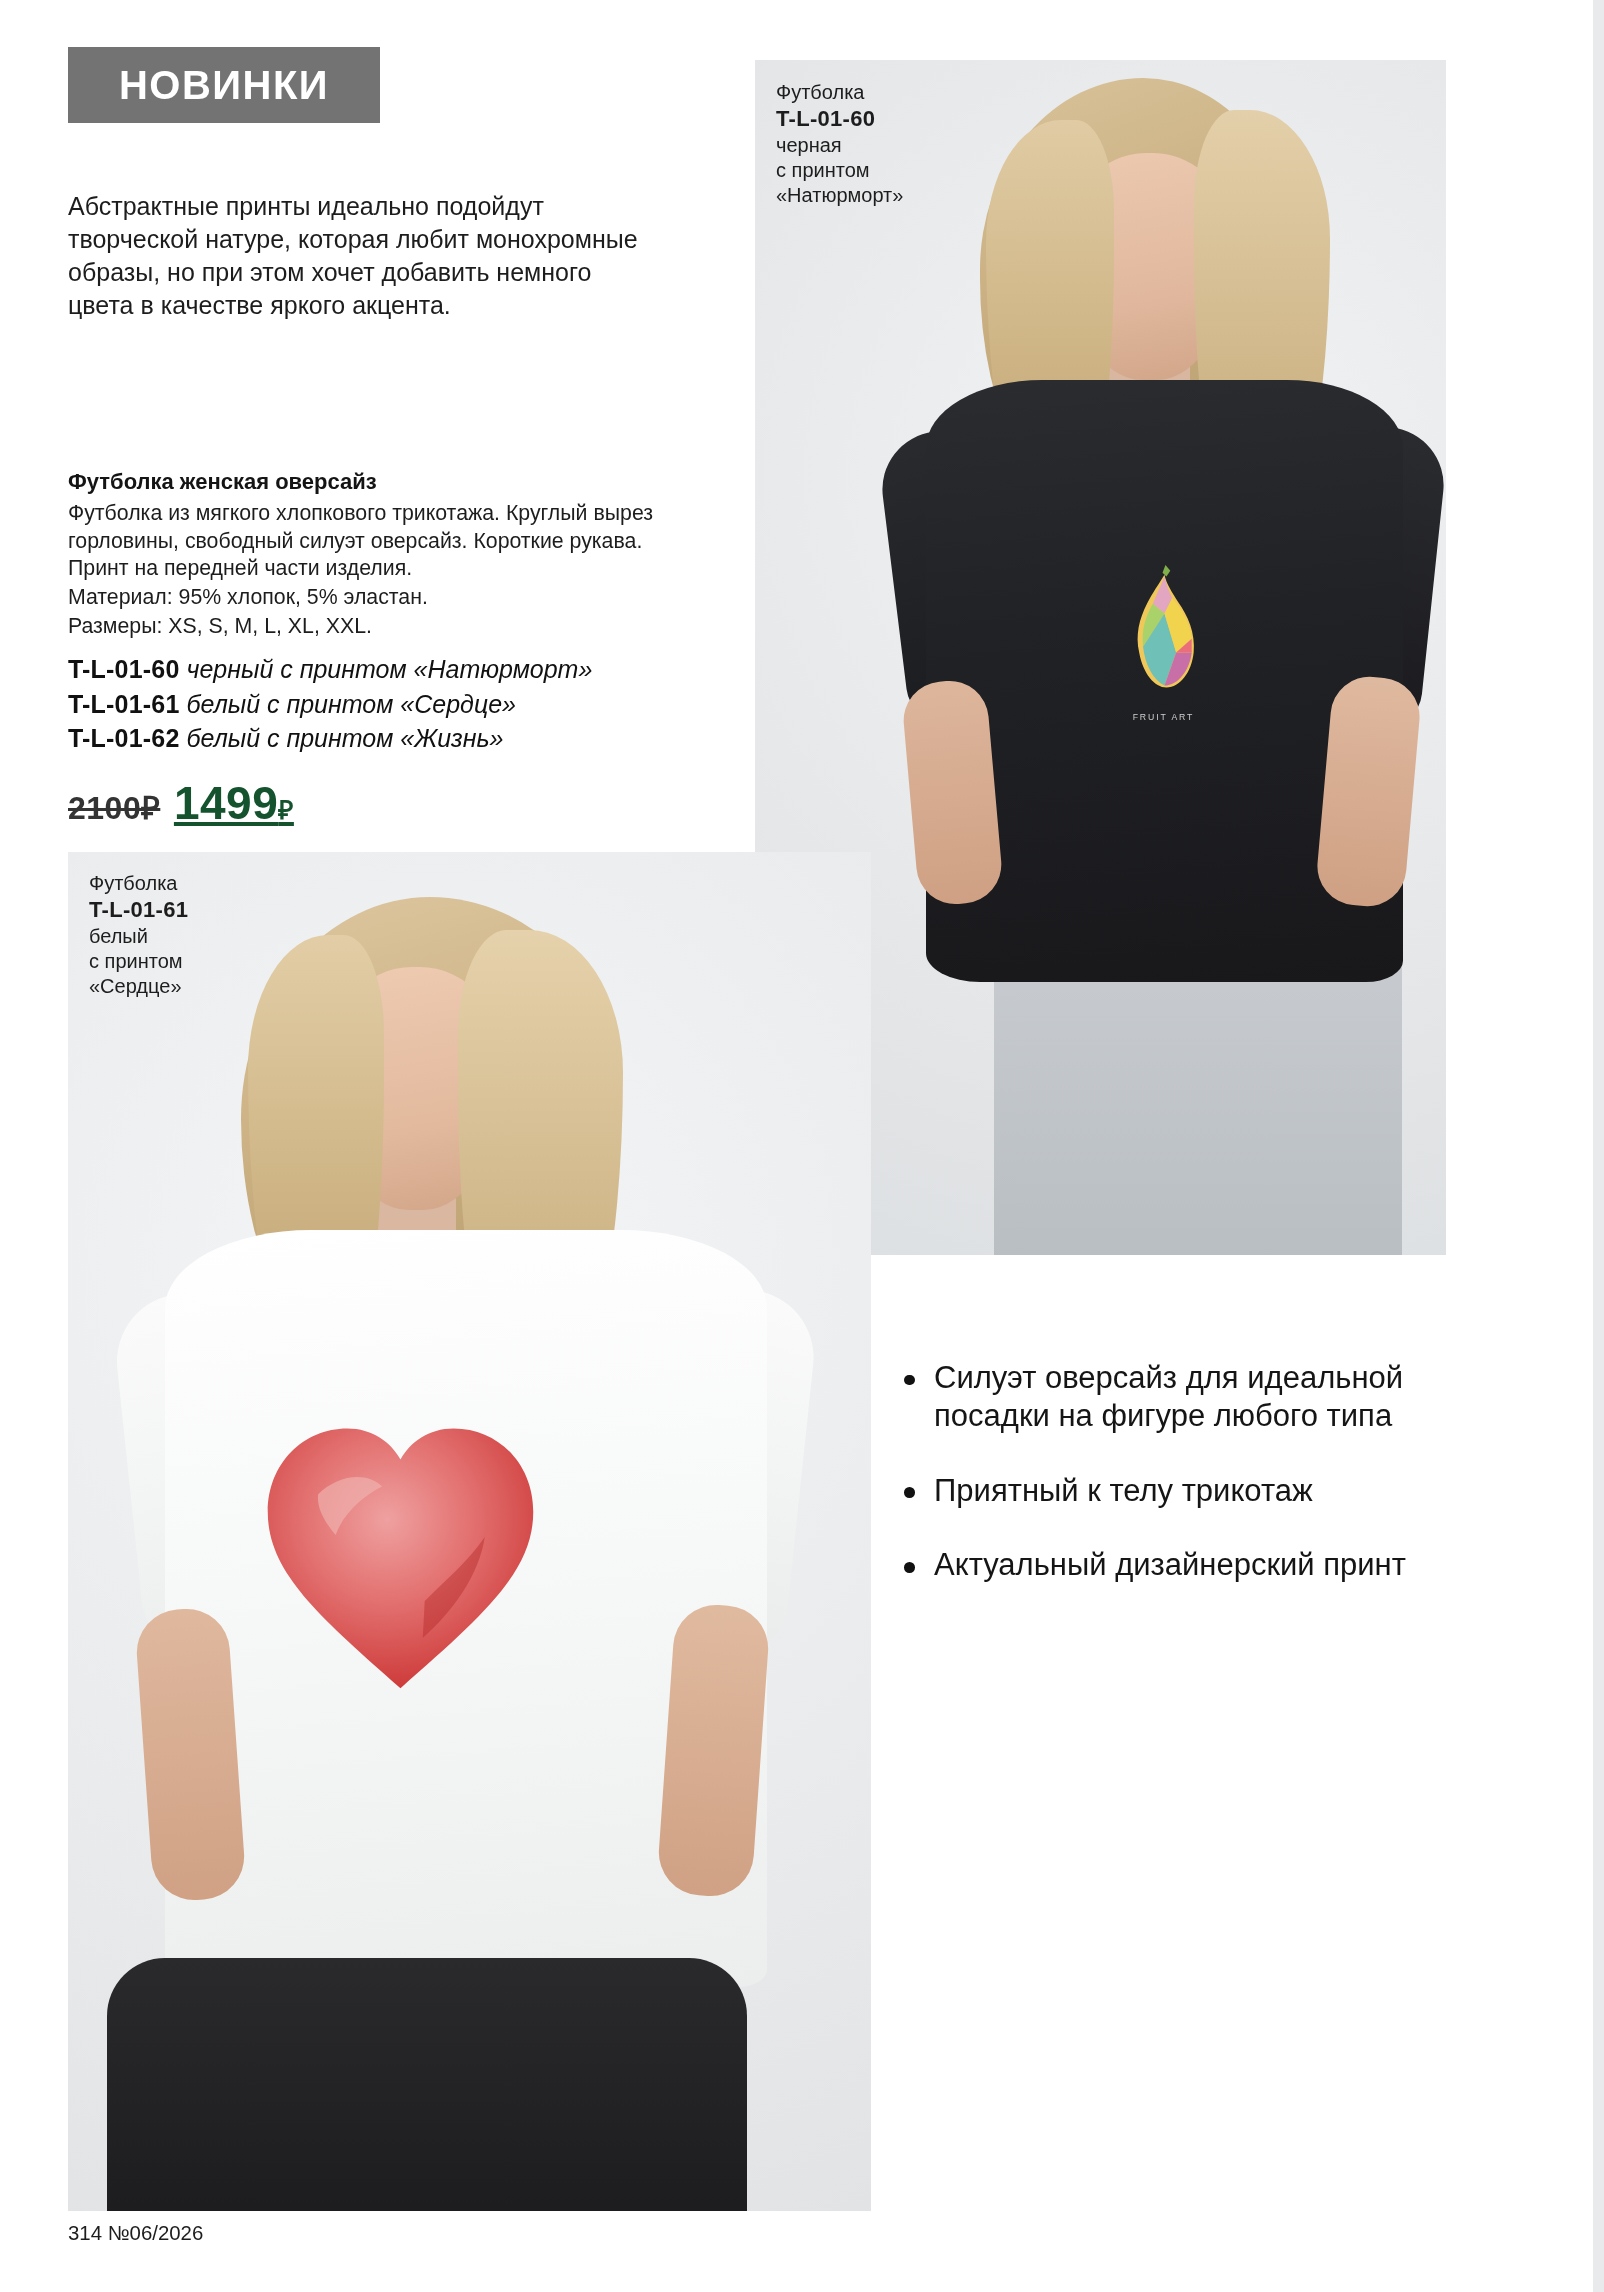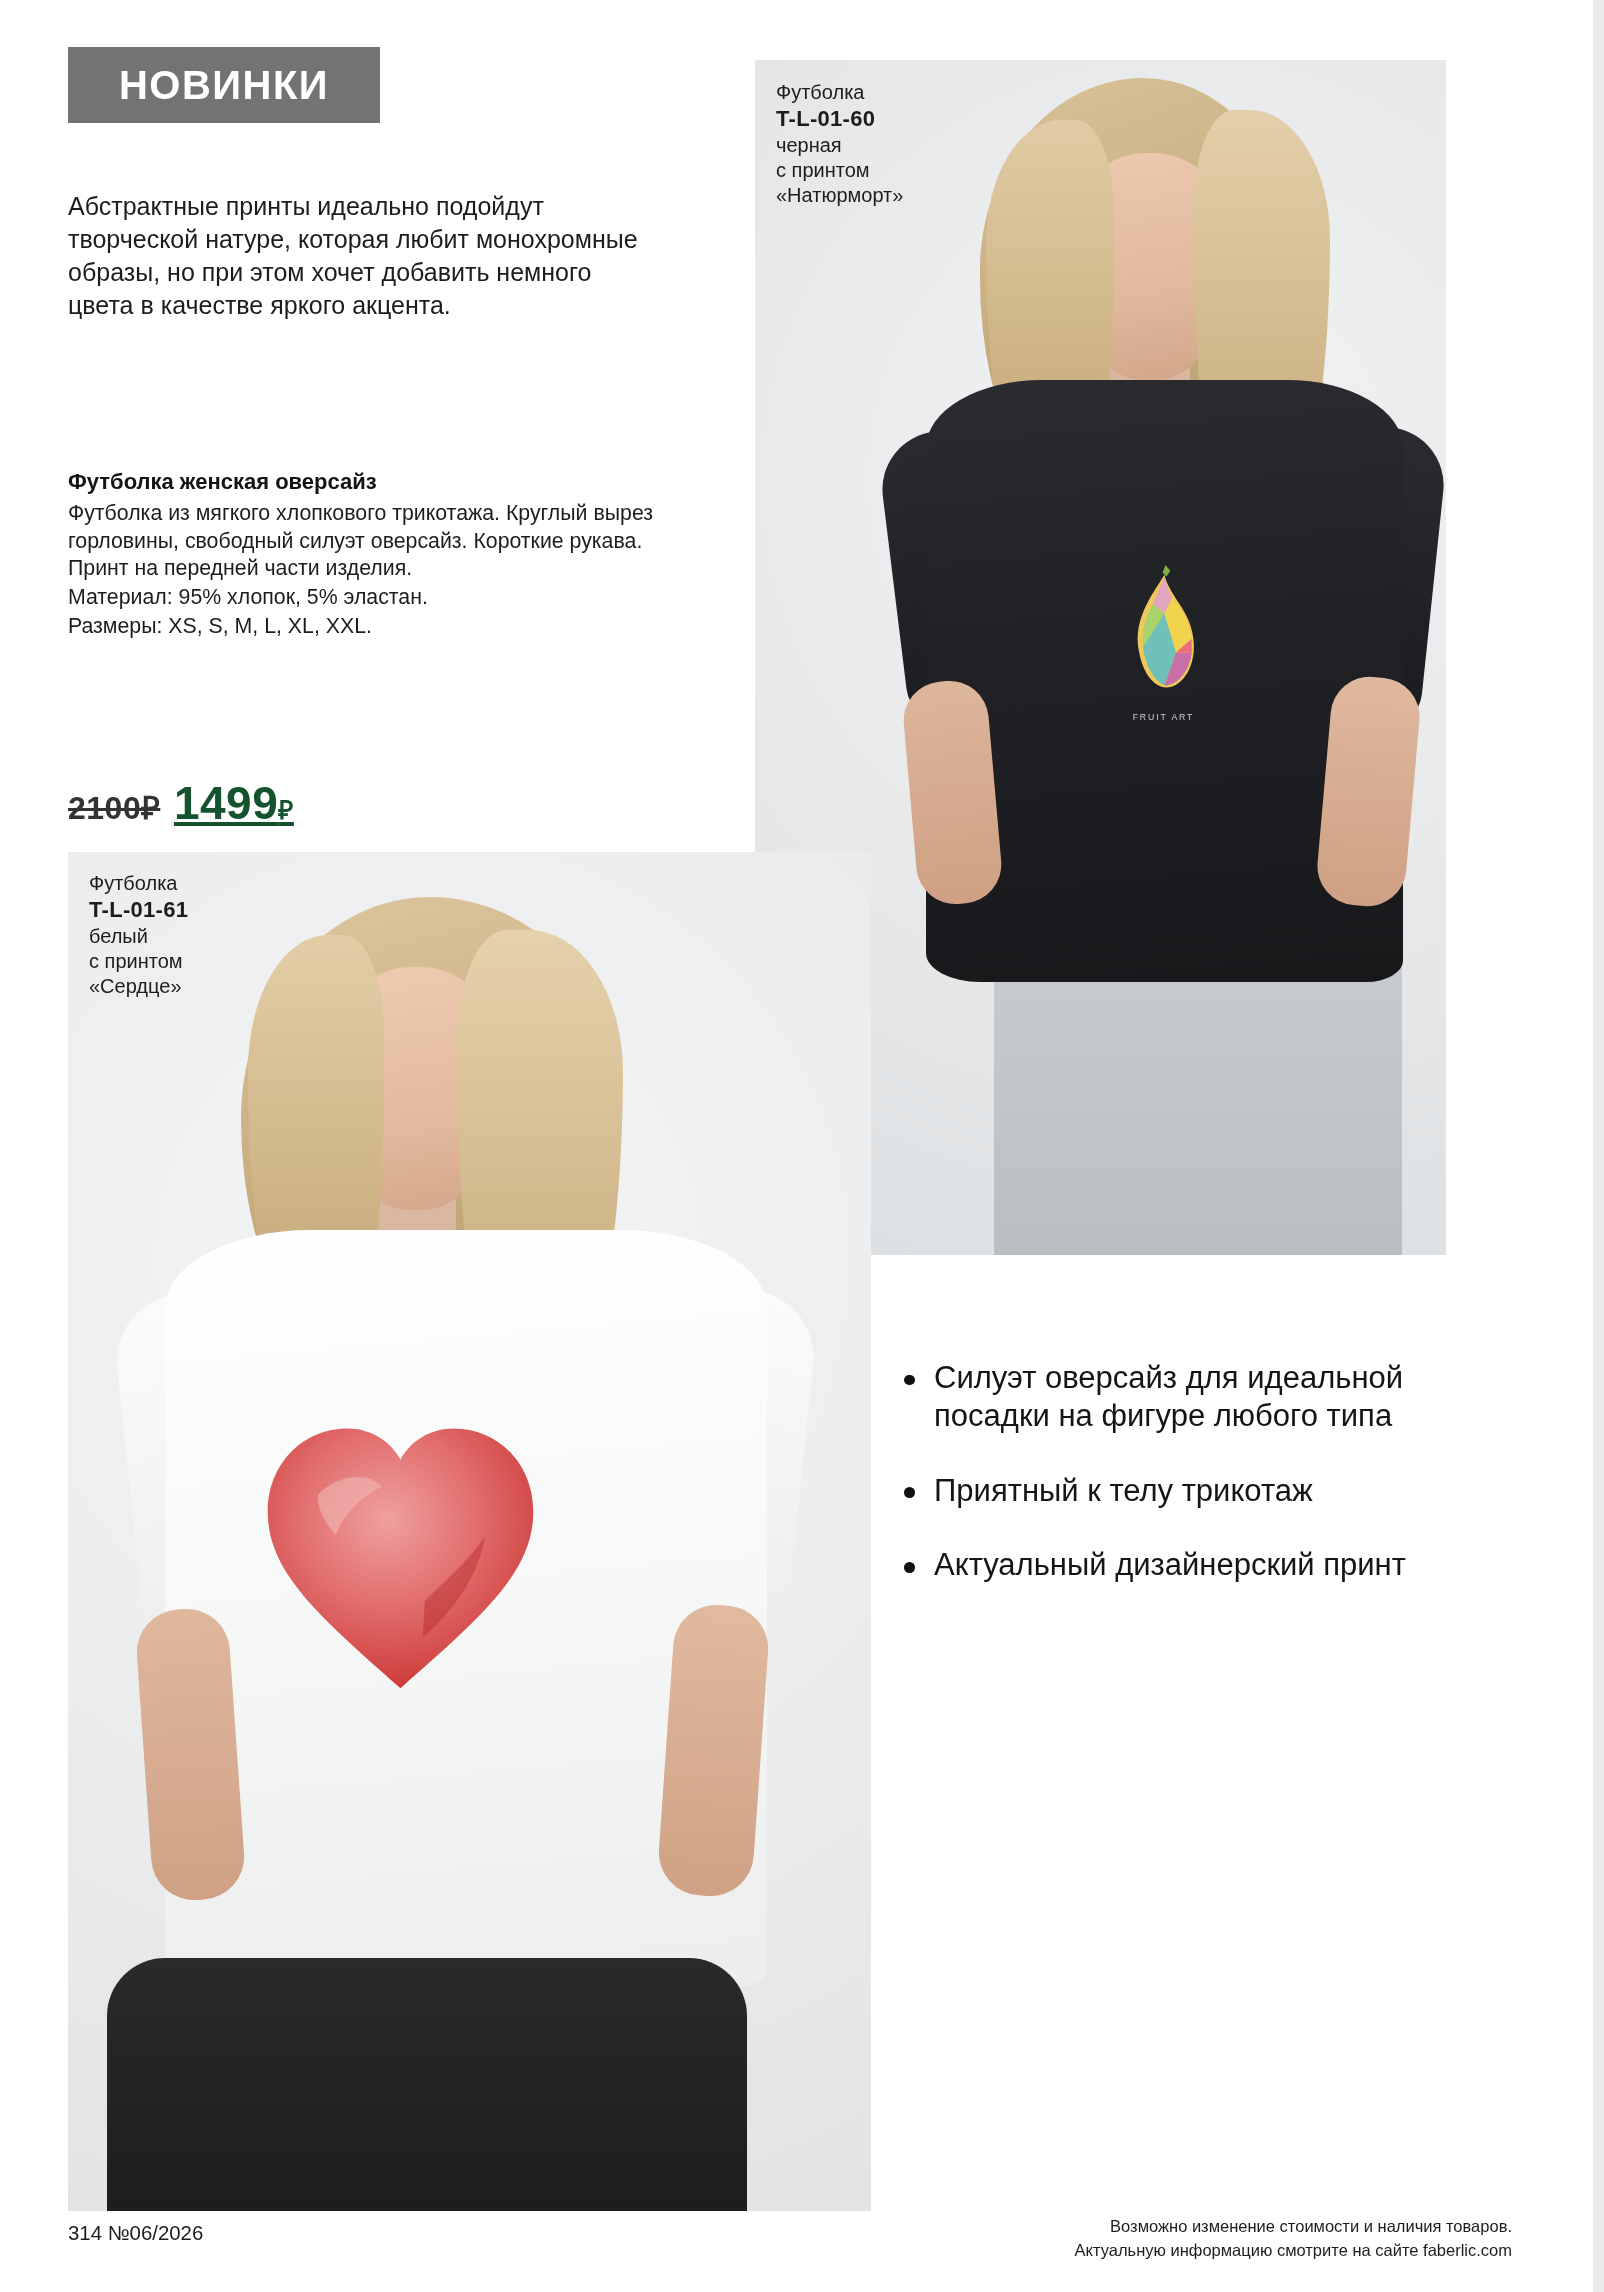--- a/index.html
+++ b/index.html
@@ -409,20 +409,34 @@
   </div>
 
   <div class="intro">Абстрактные принты идеально подойдут творческой натуре, которая любит монохромные образы, но при этом хочет добавить немного цвета в качестве яркого акцента.</div>
 
   <div class="desc-block">
     <div class="desc-title">Футболка женская оверсайз</div>
     <div class="desc-body">Футболка из мягкого хлопкового трикотажа. Круглый вырез горловины, свободный силуэт оверсайз. Короткие рукава. Принт на передней части изделия.</div>
     <div class="desc-specs">Материал: 95% хлопок, 5% эластан.</div>
     <div class="desc-specs">Размеры: XS, S, M, L, XL, XXL.</div>
 
+    <div class="variant-list">
+      <div class="variant">
+        <span class="code">T-L-01-60</span>
+        <span class="vname">черный с принтом «Натюрморт»</span>
+      </div>
+      <div class="variant">
+        <span class="code">T-L-01-61</span>
+        <span class="vname">белый с принтом «Сердце»</span>
+      </div>
+      <div class="variant">
+        <span class="code">T-L-01-62</span>
+        <span class="vname">белый с принтом «Жизнь»</span>
+      </div>
+    </div>
   </div>
 
   <div class="price-row">
     <div class="price-old">2100₽</div>
     <div class="price-new">
       <span>1499</span><span class="cur">₽</span>
     </div>
   </div>
 
   <div class="photo-black">
@@ -508,19 +522,15 @@
     <div class="bullet">
       <div class="dot"></div>
       <div class="btext">Актуальный дизайнерский принт</div>
     </div>
   </div>
 
   <div class="footer-left">
     <span class="pg">314</span>
     <span>№06/2026</span>
   </div>
-  <div class="footer-right">
-    <div>Возможно изменение стоимости и наличия товаров.</div>
-    <div>Актуальную информацию смотрите на сайте faberlic.com</div>
-  </div>
 
 </div>
 
 
 </body></html>

